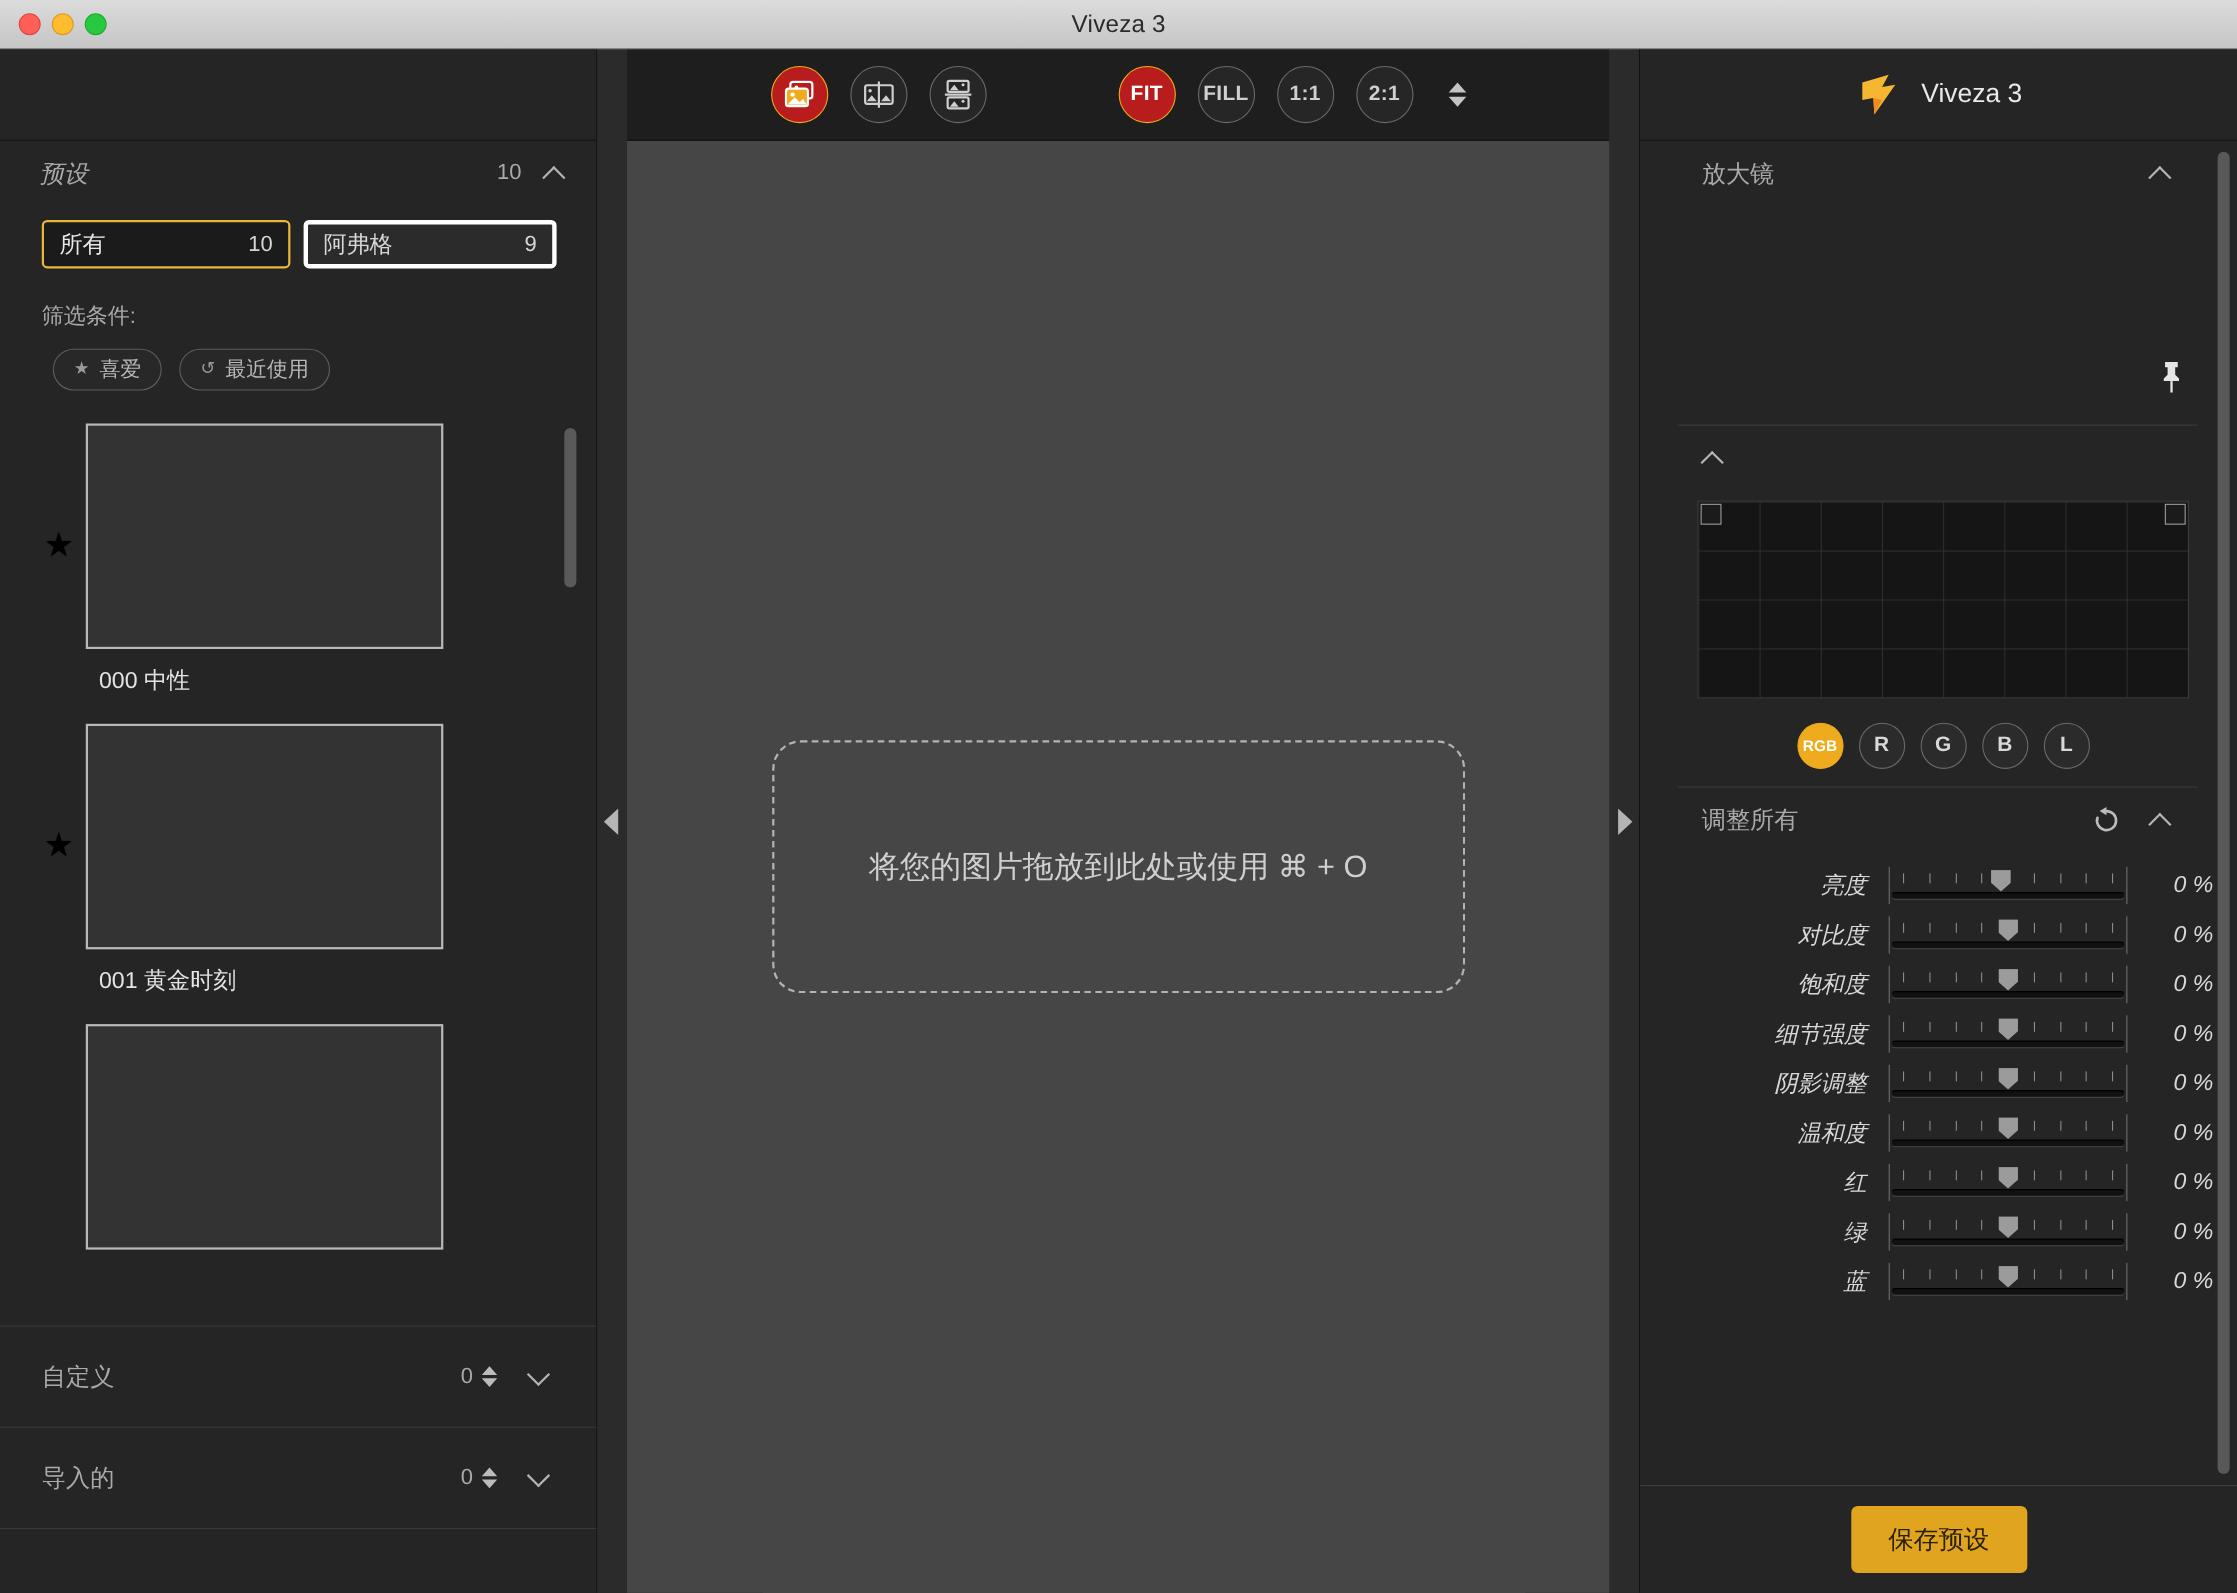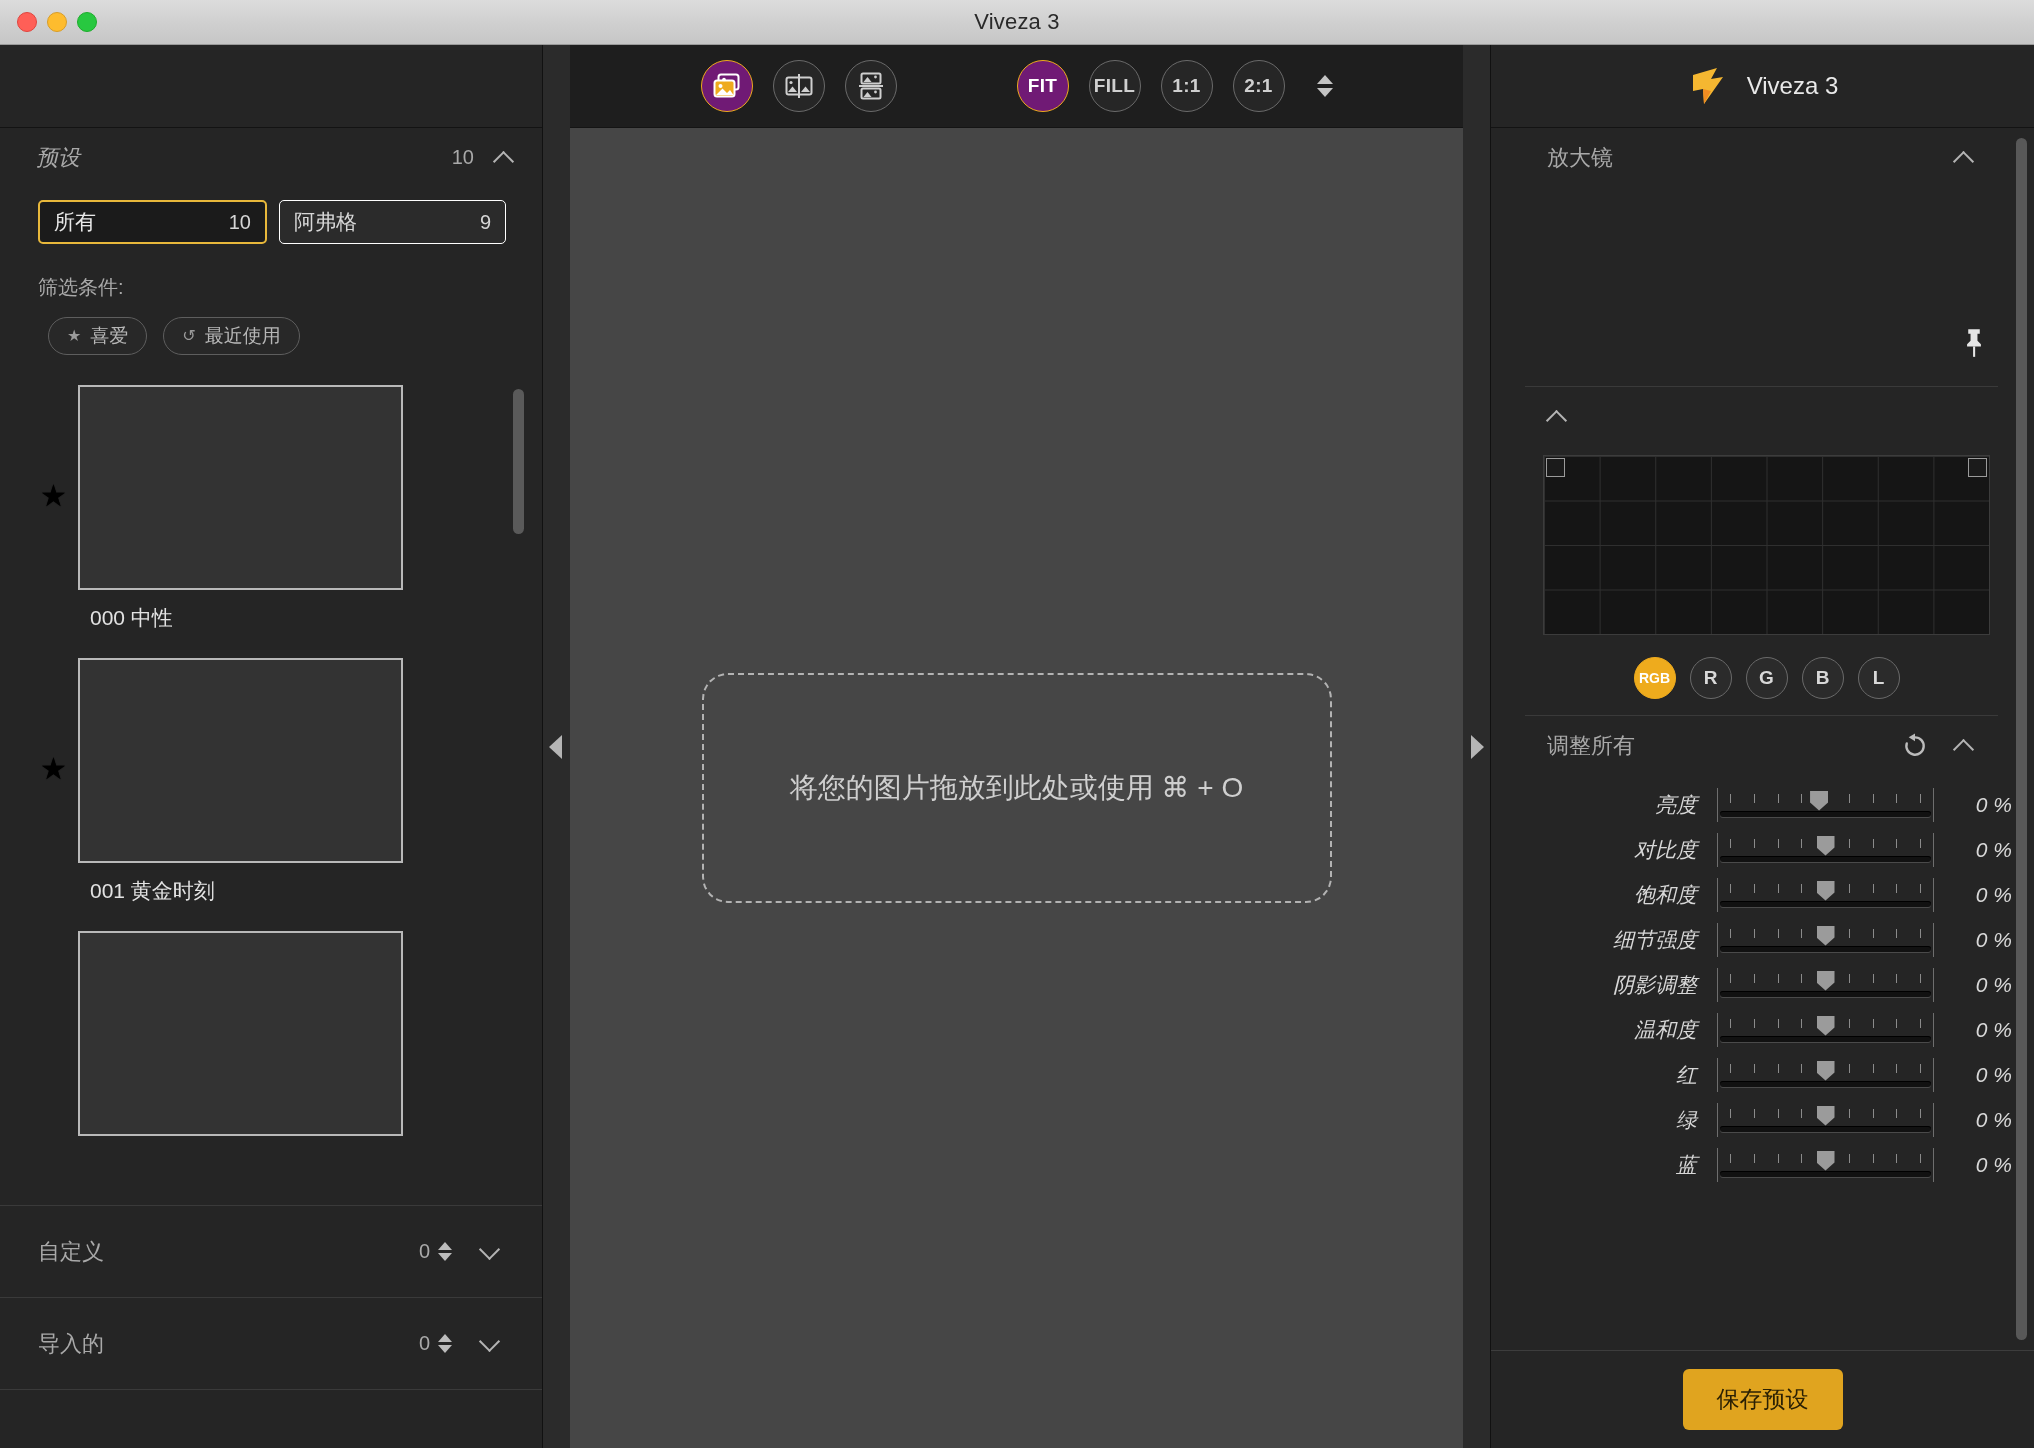--- a/index.html
+++ b/index.html
@@ -67,21 +67,21 @@
   .chev.down::before { top: 1px; transform: rotate(225deg); }
 
   .tabs-row { display: flex; gap: 12px; padding: 12px 36px 0 38px; }
   .tab-box {
     flex: 1; height: 44px; border-radius: 5px;
     display: flex; align-items: center; justify-content: space-between;
     padding: 0 14px;
     font-size: 21px;
   }
   .tab-box.active { border: 2px solid #e8b83b; background: #1b1b1b; color: #e8e8e8; }
-  .tab-box.idle   { border: 1px solid #ffffff; background: #2b2b2b; color: #d6d6d6; }
+  .tab-box.idle   { border: 4px solid #ffffff; background: #2b2b2b; color: #d6d6d6; }
   .tab-count { font-size: 20px; color: #d6d6d6; }
 
   .filter-label { font-size: 20px; color: #a9a9a9; padding: 30px 0 0 38px; }
 
   .chips { display: flex; gap: 16px; padding: 16px 0 0 48px; }
   .chip {
     height: 38px; border: 1px solid #5e5e5e; border-radius: 19px;
     display: inline-flex; align-items: center; gap: 9px;
     padding: 0 18px; color: #b7b7b7; font-size: 19px;
     background: #282828;
@@ -140,21 +140,21 @@
   }
   .tool-group { display: flex; align-items: center; gap: 20px; }
   .tool-group.view { margin-right: 120px; }
   .rbtn {
     width: 52px; height: 52px; border-radius: 50%;
     border: 1px solid #6a6a6a; background: #262626;
     display: flex; align-items: center; justify-content: center;
     color: #cfcfcf; font-size: 19px; font-weight: bold;
     letter-spacing: .3px;
   }
-  .rbtn.on { background: #701a75; border-color: #eeab1d; color: #ffffff; }
+  .rbtn.on { background: #b91c1c; border-color: #eeab1d; color: #ffffff; }
   .rbtn.on.textual { color: #ffffff; }
   .rbtn svg { display: block; }
   .zoom-stepper { display: inline-flex; flex-direction: column; gap: 4px; margin-left: 12px; }
   .zoom-stepper i { width: 0; height: 0; border-left: 8px solid transparent; border-right: 8px solid transparent; }
   .zoom-stepper i.up { border-bottom: 9px solid #c4c4c4; }
   .zoom-stepper i.down { border-top: 9px solid #c4c4c4; }
 
   .canvas {
     flex: 1; display: flex; align-items: center; justify-content: center;
     background: #464646;

